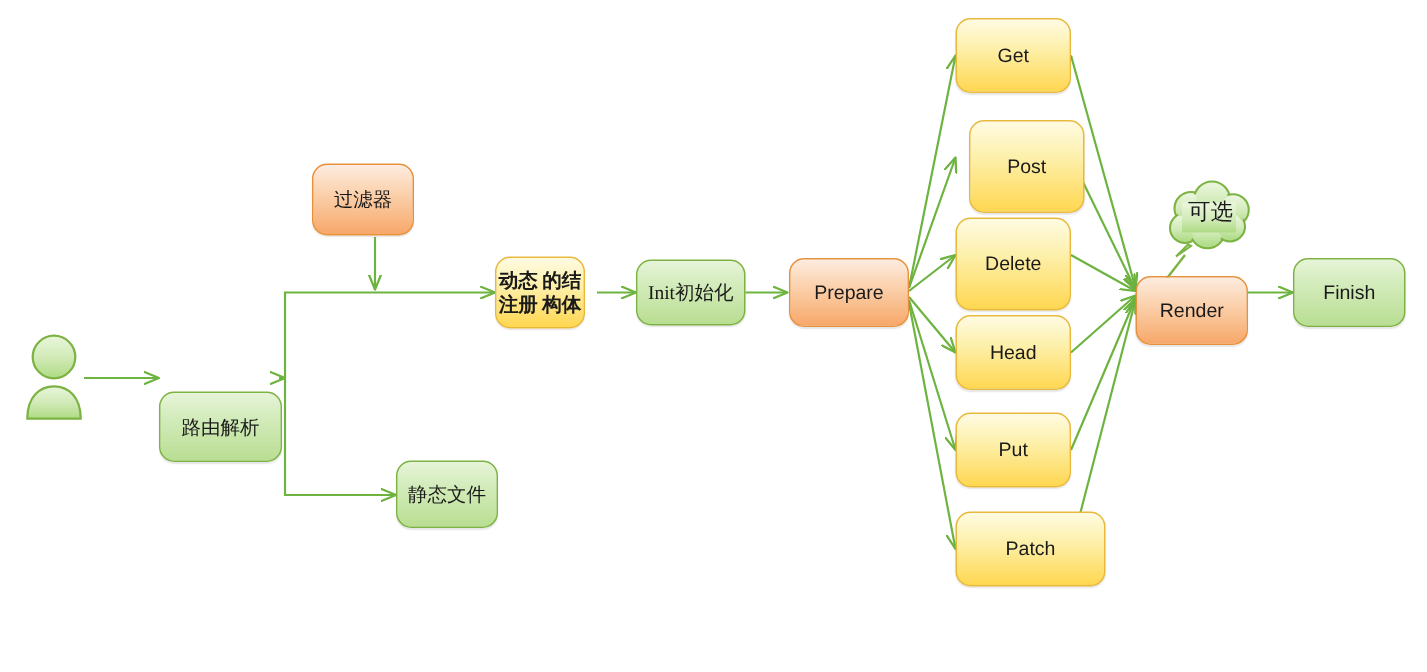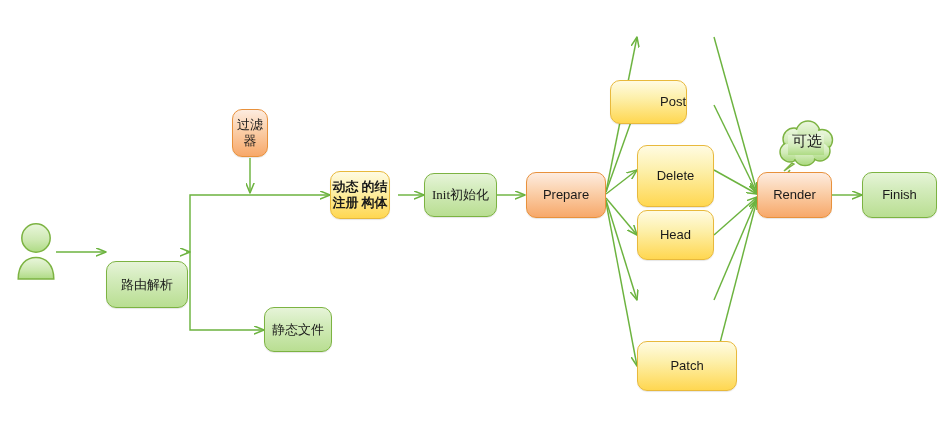--- a/index.html
+++ b/index.html
@@ -114,49 +114,55 @@
       </defs>
       <circle cx="22" cy="16" r="14.2" fill="url(#gA)" stroke="#7cb342" stroke-width="1.5"></circle>
       <path d="M4.2,57 C4.2,42.5 12.5,35.5 22,35.5 C31.5,35.5 39.8,42.5 39.8,57 Z" fill="url(#gA)" stroke="#7cb342" stroke-width="1.5"></path>
     </svg>
   </div>
 
   <div class="node n-green" style="left:106px;top:229px;width:82px;height:47px;margin-top:32px;">
     <span>路由解析</span>
   </div>
 
-  <div class="node n-orange" style="left:232px;top:109px;width:36px;height:48px;">
+  <div class="node n-orange" style="left:208px;top:109px;width:68px;height:48px;">
     <span>过滤器</span>
   </div>
 
   <div class="node n-green" style="left:264px;top:307px;width:68px;height:45px;">
     <span>静态文件</span>
   </div>
 
   <div class="node n-yellow" style="left:330px;top:171px;width:60px;height:48px;flex-direction:row;font-weight:bold;">
     <span>动态注册</span>
     <span>的结构体</span>
   </div>
 
   <div class="node n-green" style="left:424px;top:173px;width:73px;height:44px;font-family:Liberation Serif, serif;">
     <span>Init初始化</span>
   </div>
 
   <div class="node n-orange" style="left:526px;top:172px;width:80px;height:46px;">
     <span>Prepare</span>
   </div>
 
-  <div class="node n-yellow" style="left:610px;top:80px;width:77px;height:44px;justify-content:flex-end;">
+  <div class="node n-yellow" style="left:637px;top:12px;width:77px;height:50px;">
+    <span>Get</span>
+  </div>
+  <div class="node n-yellow" style="left:646px;top:80px;width:77px;height:62px;">
     <span>Post</span>
   </div>
   <div class="node n-yellow" style="left:637px;top:145px;width:77px;height:62px;">
     <span>Delete</span>
   </div>
   <div class="node n-yellow" style="left:637px;top:210px;width:77px;height:50px;">
     <span>Head</span>
+  </div>
+  <div class="node n-yellow" style="left:637px;top:275px;width:77px;height:50px;">
+    <span>Put</span>
   </div>
   <div class="node n-yellow" style="left:637px;top:341px;width:100px;height:50px;">
     <span>Patch</span>
   </div>
 
   <div id="cloud" style="left:774px;top:119px;width:66px;height:56px;">
     <svg width="66" height="56" viewBox="0 0 66 56" xmlns="http://www.w3.org/2000/svg">
       <defs>
         <linearGradient id="gC" x1="0" y1="0" x2="0" y2="1">
           <stop offset="0%" stop-color="#eaf6dd"></stop>
@@ -179,21 +185,21 @@
         <circle cx="48" cy="21" r="9.1"></circle>
         <circle cx="16" cy="33" r="8.6"></circle>
         <circle cx="31" cy="35" r="10.1"></circle>
         <circle cx="46" cy="32" r="8.6"></circle>
         <rect x="14" y="16" width="36" height="20"></rect>
       </g>
     </svg>
     <div class="cloud-label">可选</div>
   </div>
 
-  <div class="node n-orange" style="left:757px;top:172px;width:75px;height:46px;">
+  <div class="node n-orange" style="left:757px;top:184px;width:75px;height:46px;">
     <span>Render</span>
   </div>
 
   <div class="node n-green" style="left:862px;top:172px;width:75px;height:46px;">
     <span>Finish</span>
   </div>
 
 </div>
 
 </body></html>

